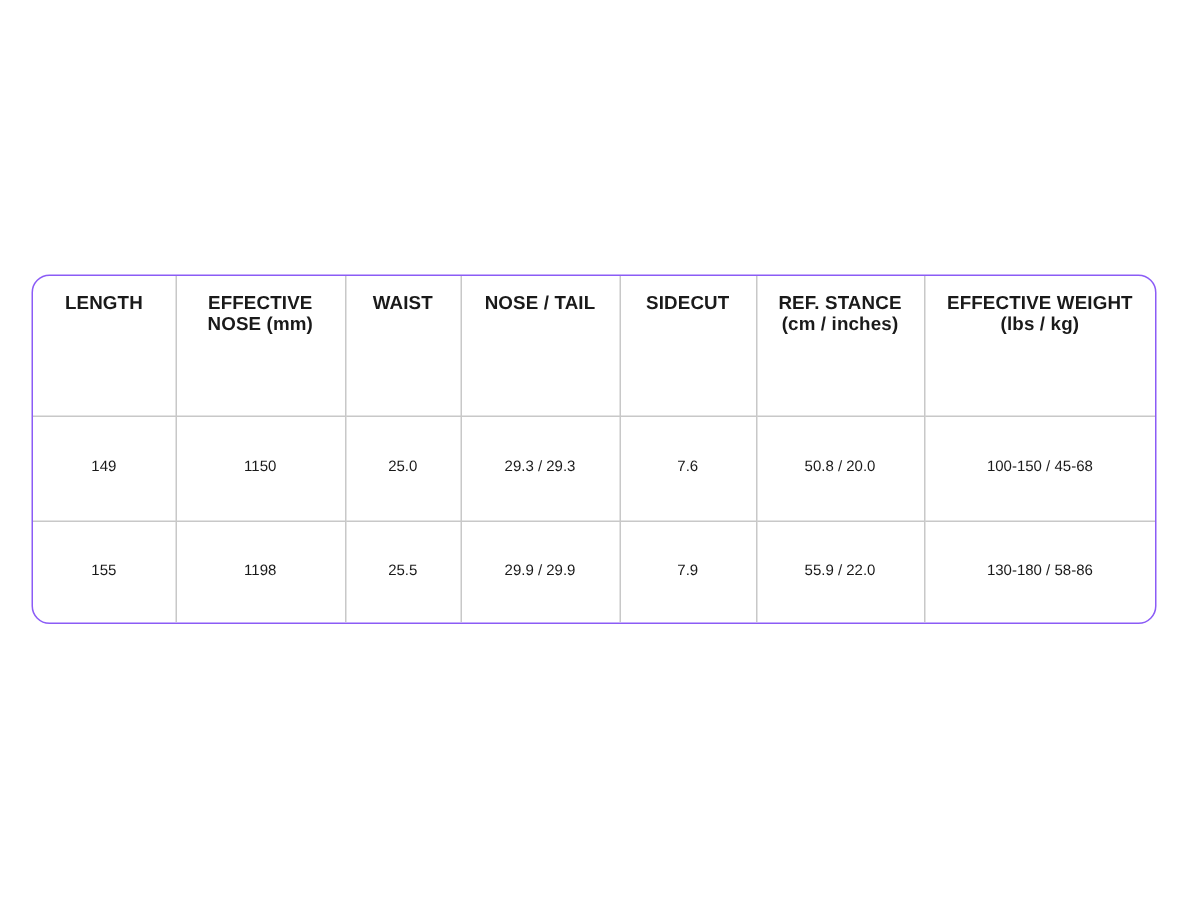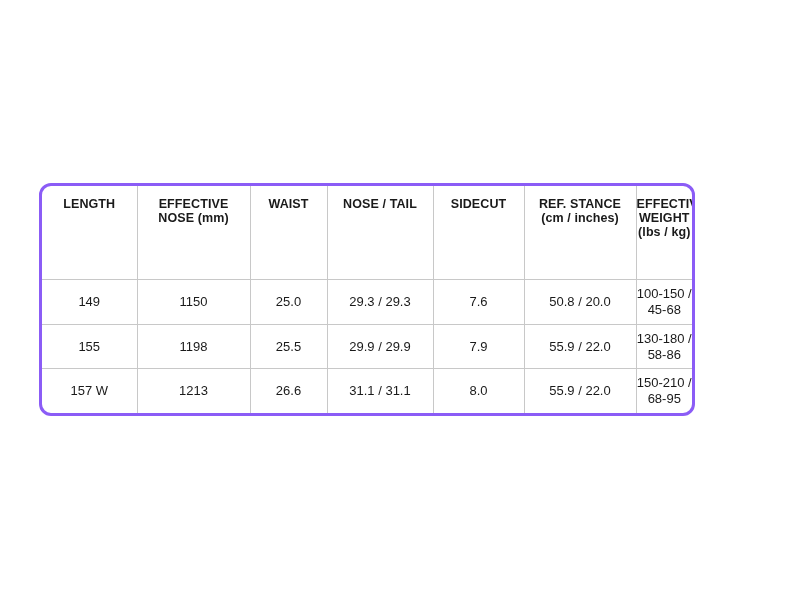--- a/index.html
+++ b/index.html
@@ -10,25 +10,25 @@
       height: 600px;
       overflow: hidden;
     }
     body {
       font-family: "Liberation Sans", "DejaVu Sans", sans-serif;
       color: #1a1a1a;
       position: relative;
     }
     .table-wrap {
       position: absolute;
-      left: 39px;
+      left: 21px;
       top: 183px;
-      width: 656px;
+      width: 750px;
       height: 233px;
-      border: 3px solid #8b5cf6;
+      border: 1px solid #8b5cf6;
       border-radius: 12px;
       overflow: hidden;
       box-sizing: border-box;
     }
     table.spec {
       border-collapse: collapse;
       width: 100%;
       height: 100%;
       table-layout: fixed;
     }
@@ -44,21 +44,21 @@
       vertical-align: top;
       font-weight: bold;
       font-size: 12.5px;
       line-height: 14px;
       padding-top: 11px;
       height: 82px;
       letter-spacing: 0.1px;
     }
     table.spec th .sub { display: block; }
     table.spec td {
-      font-size: 13px;
+      font-size: 10px;
       height: 16px;
       line-height: 16px;
       padding-bottom: 0;
     }
   </style>
 </head>
 <body>
 
 <div class="table-wrap">
   <table class="spec">
@@ -115,24 +115,15 @@
       </tr>
       <tr>
         <td>155</td>
         <td>1198</td>
         <td>25.5</td>
         <td>29.9 / 29.9</td>
         <td>7.9</td>
         <td>55.9 / 22.0</td>
         <td>130-180 / 58-86</td>
       </tr>
-      <tr>
-        <td>157 W</td>
-        <td>1213</td>
-        <td>26.6</td>
-        <td>31.1 / 31.1</td>
-        <td>8.0</td>
-        <td>55.9 / 22.0</td>
-        <td>150-210 / 68-95</td>
-      </tr>
     </tbody>
   </table>
 </div>
 
 </body></html>

